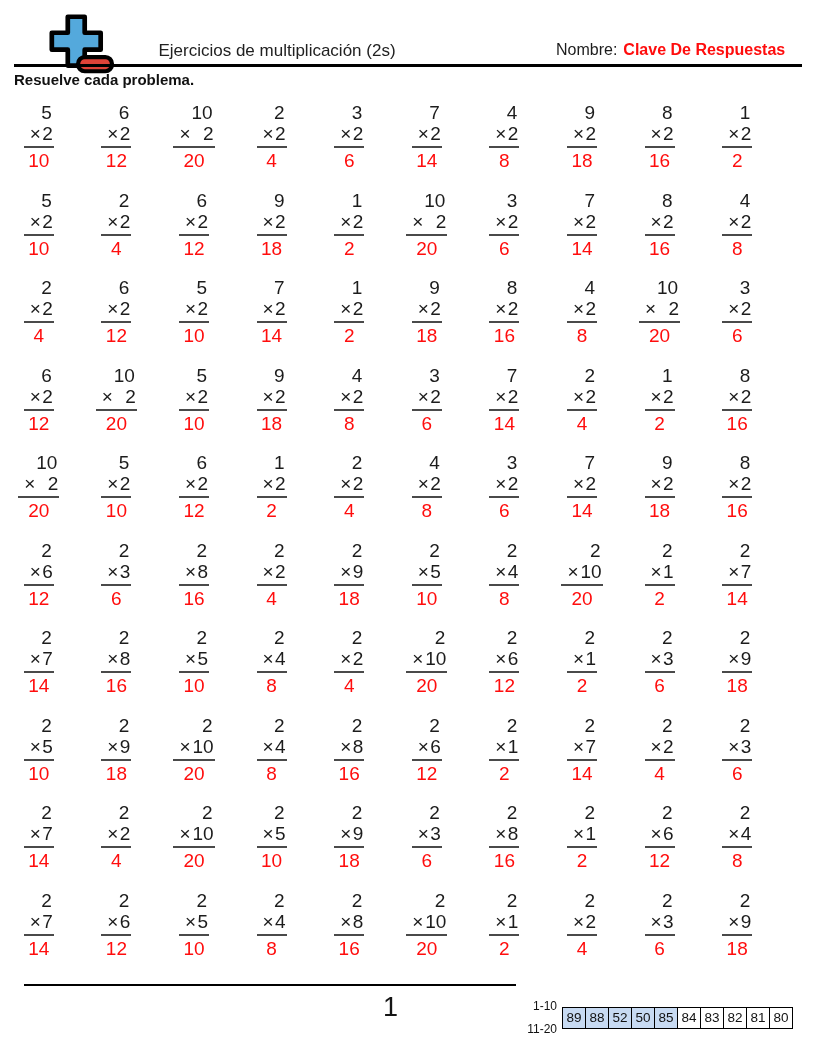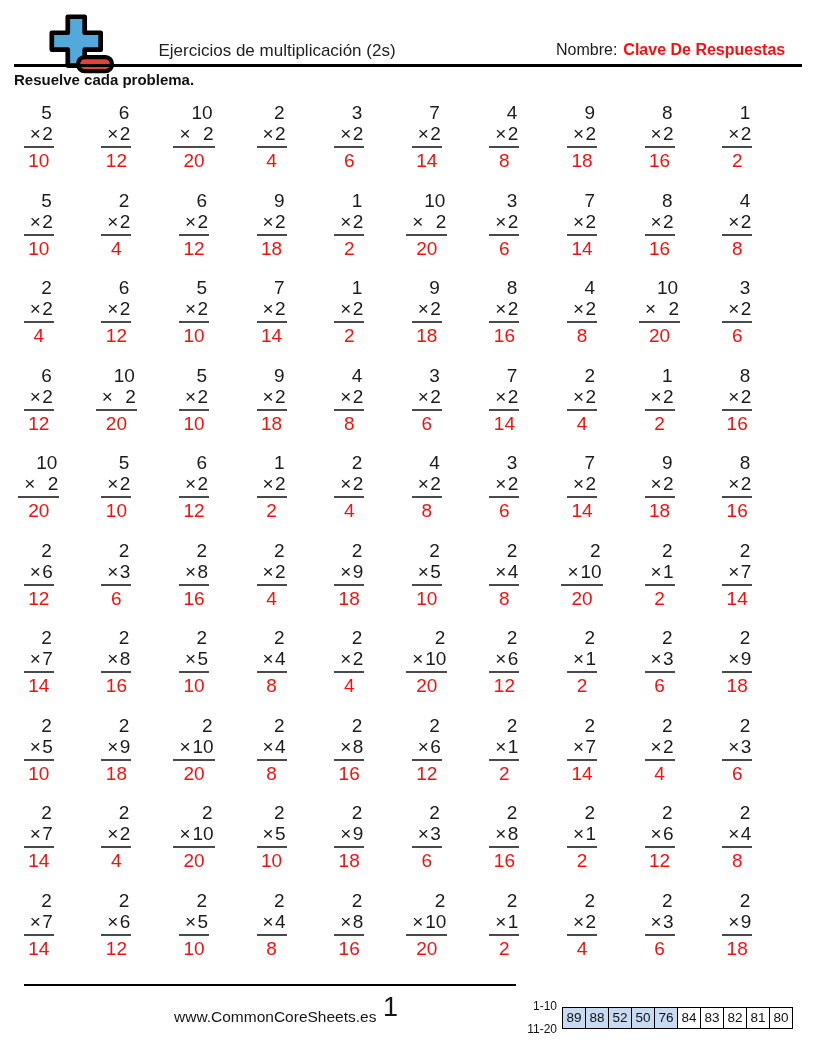--- a/index.html
+++ b/index.html
@@ -380,37 +380,36 @@
         <div class="prob"><div class="p-top"><span class="num" style="width:11px">2</span></div><div class="p-mul"><span class="p-x">×</span><span class="num" style="width:11px">3</span></div><div class="p-ans">6</div></div>
       </div>
       <div class="cell">
         <div class="prob"><div class="p-top"><span class="num" style="width:11px">2</span></div><div class="p-mul"><span class="p-x">×</span><span class="num" style="width:11px">9</span></div><div class="p-ans">18</div></div>
       </div>
     </div>
 
   <div class="footer-rule"></div>
 
 
-  <div class="site">www.CommonCoreSheets.es</div>
 
   <div class="pagenum">1</div>
 
   <div class="score">
     <div class="score-labels">
       <div>1-10</div>
       <div>11-20</div>
     </div>
     <table class="score-grid">
       <tbody>
         <tr>
             <td class="blue">89</td>
             <td class="blue">88</td>
             <td class="blue">52</td>
             <td class="blue">50</td>
-            <td class="blue">76</td>
+            <td class="blue">85</td>
             <td>84</td>
             <td>83</td>
             <td>82</td>
             <td>81</td>
             <td>80</td>
           </tr>
       </tbody>
     </table>
   </div>
 

